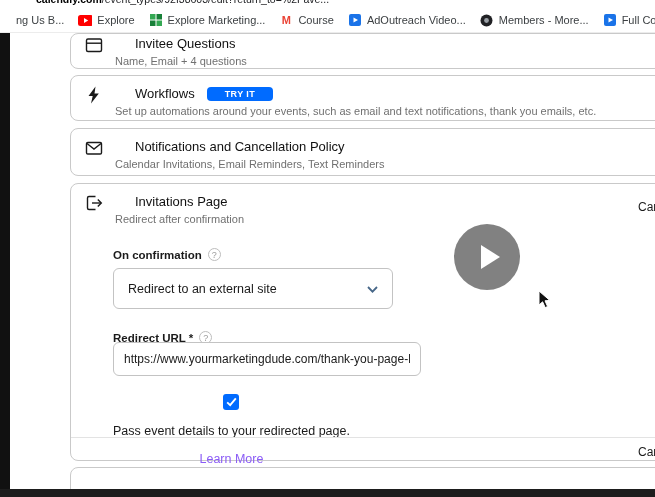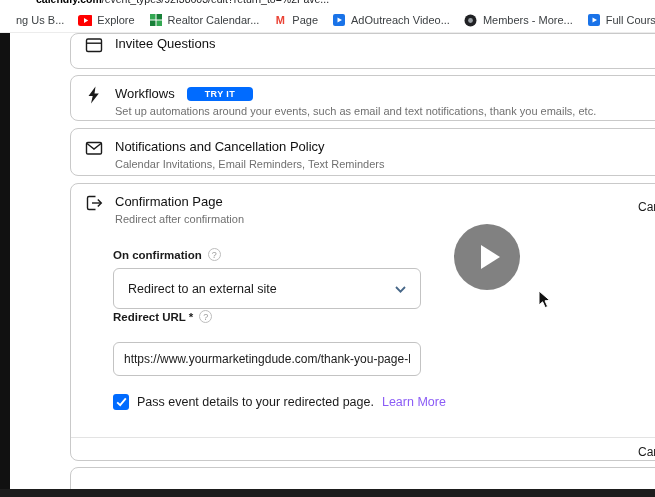--- a/index.html
+++ b/index.html
@@ -21,54 +21,54 @@
 
   
   .left-strip   { position:absolute; left:0; top:33px; width:10px; bottom:0; background:#111; z-index:30; }
   .bottom-strip { position:absolute; left:0; bottom:0; height:8px; width:100%; background:#1d1d1d; z-index:30; }
 
   
   .card { position:absolute; left:70px; width:880px; background:#fff;
           border:1px solid #c9c9c9; border-radius:8px; }
   .card-head { display:flex; gap:11px; padding:10px 13px 0 13px; align-items:flex-start; }
   .sec-ico { width:20px; height:20px; flex:0 0 auto; margin-top:-1px; }
-  .sec-title { font-size:13px; color:#111; display:flex; align-items:center; }
+  .sec-title { font-size:13px; color:#111; display:flex; align-items:center;margin-left:20px; }
   .sec-sub { font-size:11px; color:#707070; margin-top:4px; }
 
   .card1 { top:33px;  height:36px; }
   .card1 .card-head { padding-top:2px; }
   .card2 { top:75px;  height:46px; }
   .card3 { top:128px; height:48px; }
   .card4 { top:183px; height:278px; }
   .card5 { top:467px; height:40px; }
 
   .badge { background:#006bff; color:#fff; font-size:9px; font-weight:700; letter-spacing:.4px;
            border-radius:4px; padding:2px 18px; margin-left:12px; cursor:pointer; }
 
   .cancel-link { position:absolute; left:567px; font-size:12px; color:#1a1a1a; cursor:pointer; }
   .cancel-top    { top:16px; }
   .cancel-bottom { top:261px; }
 
   .field-label { font-size:11.5px; font-weight:700; color:#1a1a1a; }
   .label-row { position:absolute; left:42px; display:flex; align-items:flex-end; gap:6px; }
-  .row1 { top:64px; }  .row2 { top:126px; }
+  .row1 { top:64px; }  .row2 { top:147px; }
   .help { width:13px; height:13px; border:1px solid #bdbdbd; border-radius:50%; color:#9b9b9b;
           font-size:9px; display:inline-flex; align-items:center; justify-content:center; }
 
-  .select { position:absolute; left:42px; top:84px; width:308px; height:41px;
+  .select { position:absolute; left:42px; top:84px; width:280px; height:41px;
             border:1px solid #c3c3c3; border-radius:6px; background:#fff;
             display:flex; align-items:center; justify-content:space-between;
             padding:0 14px; font-size:12.5px; color:#1a1a1a; cursor:pointer; }
 
   .text-input { position:absolute; left:42px; top:158px; width:308px; height:34px;
                 border:1px solid #c3c3c3; border-radius:6px; padding:0 10px;
                 font-size:12px; color:#1a1a1a; font-family:"Liberation Sans", sans-serif;
                 white-space:nowrap; overflow:hidden; outline:none; }
 
-  .check-row { position:absolute; left:42px; top:210px; display:flex; align-items:center; gap:8px; }
+  .check-row { position:absolute; left:42px; top:210px; display:flex; align-items:center; gap:14px;flex-direction:column; }
   .checkbox { width:16px; height:16px; background:#006bff; border-radius:3px;
               display:inline-flex; align-items:center; justify-content:center; cursor:pointer; }
   .check-label { font-size:12.5px; color:#1a1a1a; }
   .learn-more { font-size:12.5px; color:#8b5cf6; text-decoration:none; cursor:pointer; }
 
   .card-divider { position:absolute; left:0; right:0; top:253px; border-top:1px solid #e3e3e3; }
 
   
   .play-overlay { position:absolute; left:454px; top:224px; width:66px; height:66px; border-radius:50%;
                   background:rgba(112,112,112,0.88); display:flex; align-items:center; justify-content:center;
@@ -101,25 +101,25 @@
     </div>
     <div class="bm">
       <span class="bm-ico">
           <svg width="12" height="12">
             <rect width="5.5" height="5.5" fill="#34a853"></rect>
             <rect x="6.5" width="5.5" height="5.5" fill="#188038"></rect>
             <rect y="6.5" width="5.5" height="5.5" fill="#188038"></rect>
             <rect x="6.5" y="6.5" width="5.5" height="5.5" fill="#34a853"></rect>
           </svg>
         </span>
-      <span>Realtor Calendar...</span>
+      <span>Explore Marketing...</span>
     </div>
     <div class="bm">
       <span class="bm-ico gmail-m">M</span>
-      <span>Page</span>
+      <span>Course</span>
     </div>
     <div class="bm">
       <span class="bm-ico">
           <svg width="12" height="12">
             <rect width="12" height="12" rx="2" fill="#1a73e8"></rect>
             <path d="M4.5 3.5L9 6 4.5 8.5z" fill="#fff"></path>
           </svg>
         </span>
       <span>AdOutreach Video...</span>
     </div>
@@ -149,20 +149,21 @@
     <div class="card card1">
       <div class="card-head">
         <span class="sec-ico">
           <svg viewBox="0 0 20 20" fill="none" stroke="#1a1a1a" stroke-width="1.4">
               <rect x="2.5" y="4" width="15" height="12.5" rx="1.5"></rect>
               <line x1="2.5" y1="8.2" x2="17.5" y2="8.2"></line>
             </svg>
         </span>
         <div>
           <div class="sec-title">Invitee Questions</div>
+          <div class="sec-sub">Name, Email + 4 questions</div>
         </div>
       </div>
     </div>
 
     <div class="card card2">
       <div class="card-head">
         <span class="sec-ico">
           <svg viewBox="0 0 20 20">
               <path d="M11.5 1.5 L4.5 11 h4.2 l-1.7 7.5 L14.8 8.6 h-4.3 z" fill="#1a1a1a"></path>
             </svg>
@@ -195,21 +196,21 @@
     <div class="card card4">
       <div class="card-head">
         <span class="sec-ico">
           <svg viewBox="0 0 20 20" fill="none" stroke="#1a1a1a" stroke-width="1.4">
               <path d="M11.5 3.5 H5 a1.5 1.5 0 0 0 -1.5 1.5 v10 a1.5 1.5 0 0 0 1.5 1.5 h6.5"></path>
               <line x1="8" y1="10" x2="17" y2="10"></line>
               <path d="M13.8 6.5 L17.3 10 L13.8 13.5"></path>
             </svg>
         </span>
         <div>
-          <div class="sec-title">Confirmation Page</div>
+          <div class="sec-title">Invitations Page</div>
           <div class="sec-sub">Redirect after confirmation</div>
         </div>
       </div>
 
       <span class="cancel-link cancel-top">Cancel</span>
 
       <div class="label-row row1">
         <span class="field-label">On confirmation</span>
         <span class="help">?</span>
       </div>

